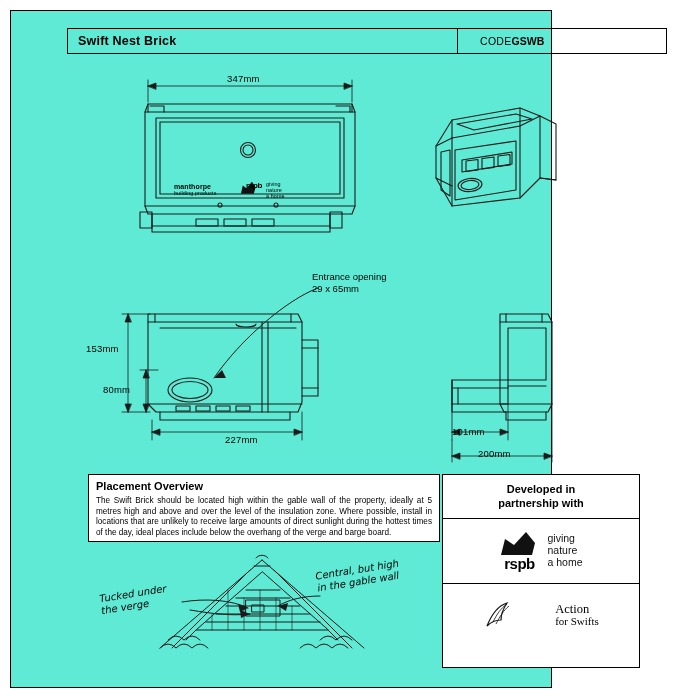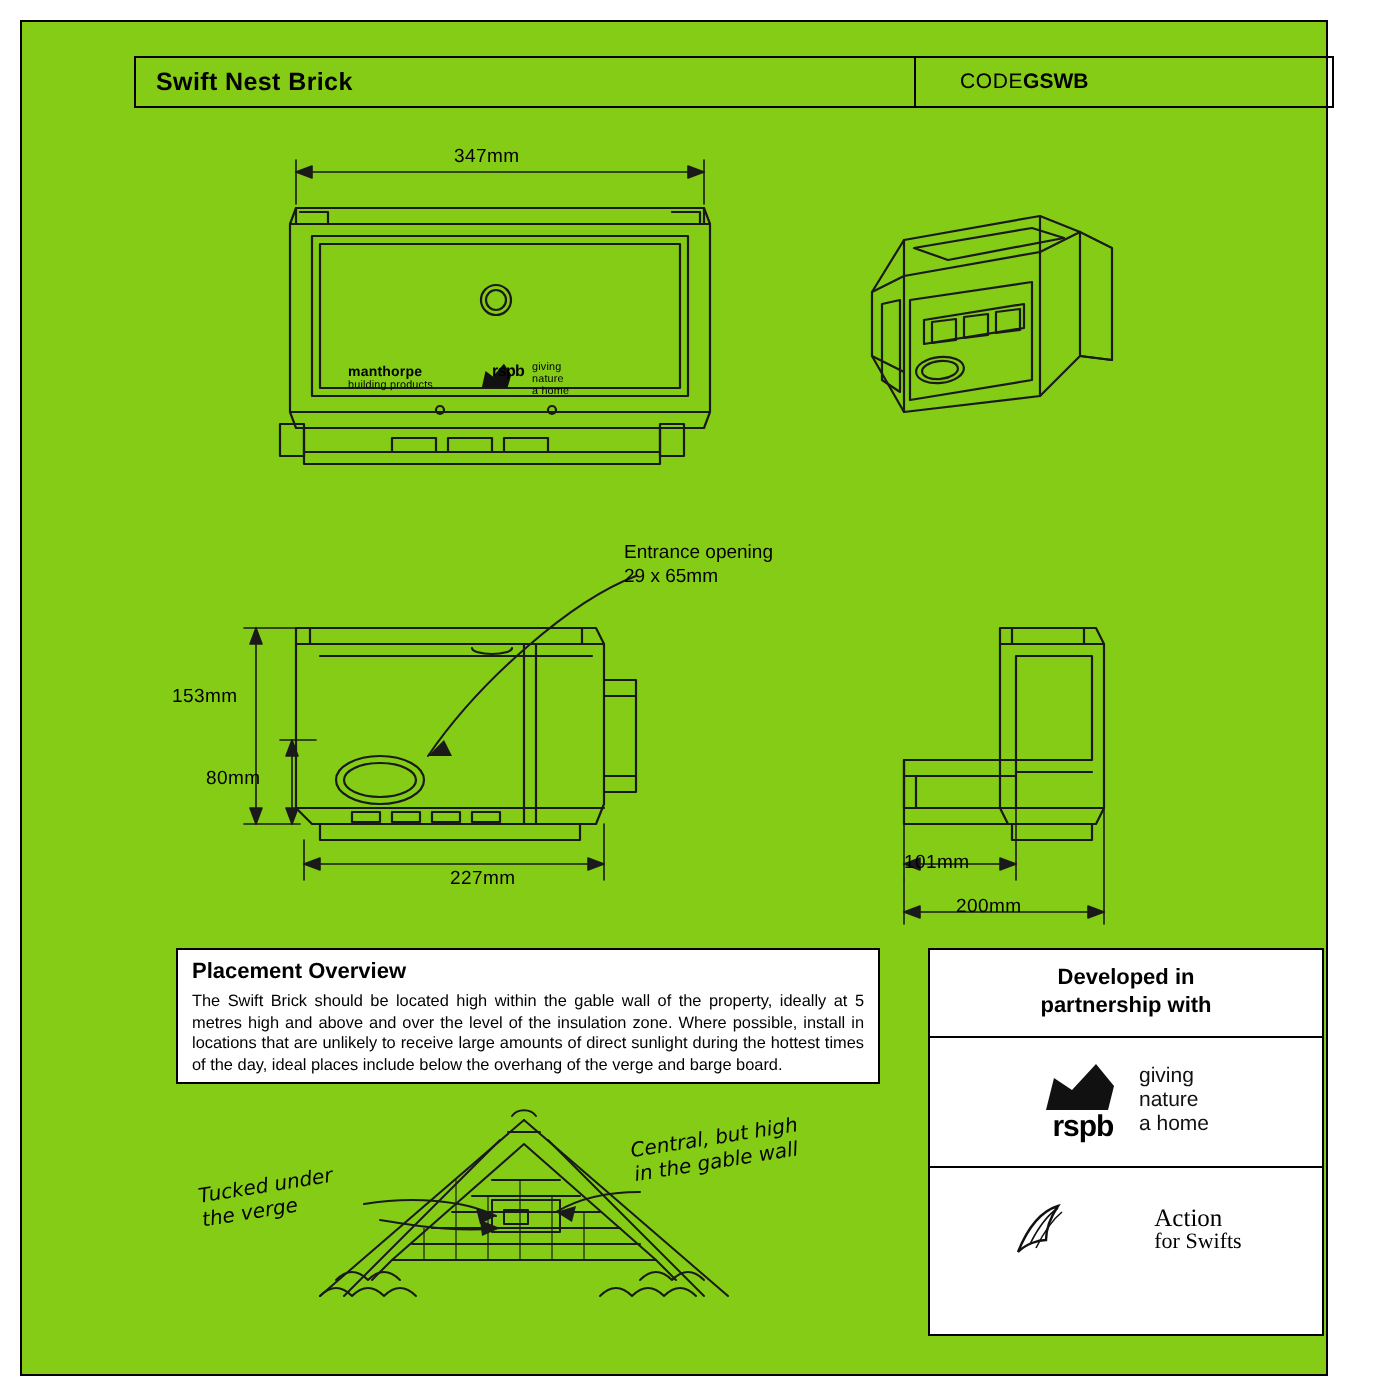--- a/index.html
+++ b/index.html
@@ -11,25 +11,25 @@
     width: 700px;
     height: 700px;
     font-family: "Liberation Sans", sans-serif;
     color: #000;
     overflow: hidden;
   }
   .sheet {
     position: absolute;
     left: 10px;
     top: 10px;
-    width: 654px;
+    width: 542px;
     height: 678px;
     border: 1.5px solid #000;
     box-sizing: border-box;
-    background: #84cc16;
+    background: #5eead4;
   }
   
   .titlebar {
     position: absolute;
     left: 68px;
     top: 28px;
     width: 600px;
     height: 26px;
     border: 1.5px solid #000;
     box-sizing: border-box;
@@ -96,21 +96,21 @@
   .placement p {
     margin: 0;
     font-size: 8.2px;
     line-height: 10.5px;
     text-align: justify;
   }
 
   
   .partner {
     position: absolute;
-    left: 464px;
+    left: 442px;
     top: 474px;
     width: 198px;
     height: 194px;
     border: 1.5px solid #000;
     box-sizing: border-box;
     background: #fff;
     text-align: center;
   }
   .partner .ptitle {
     font-size: 11px;

